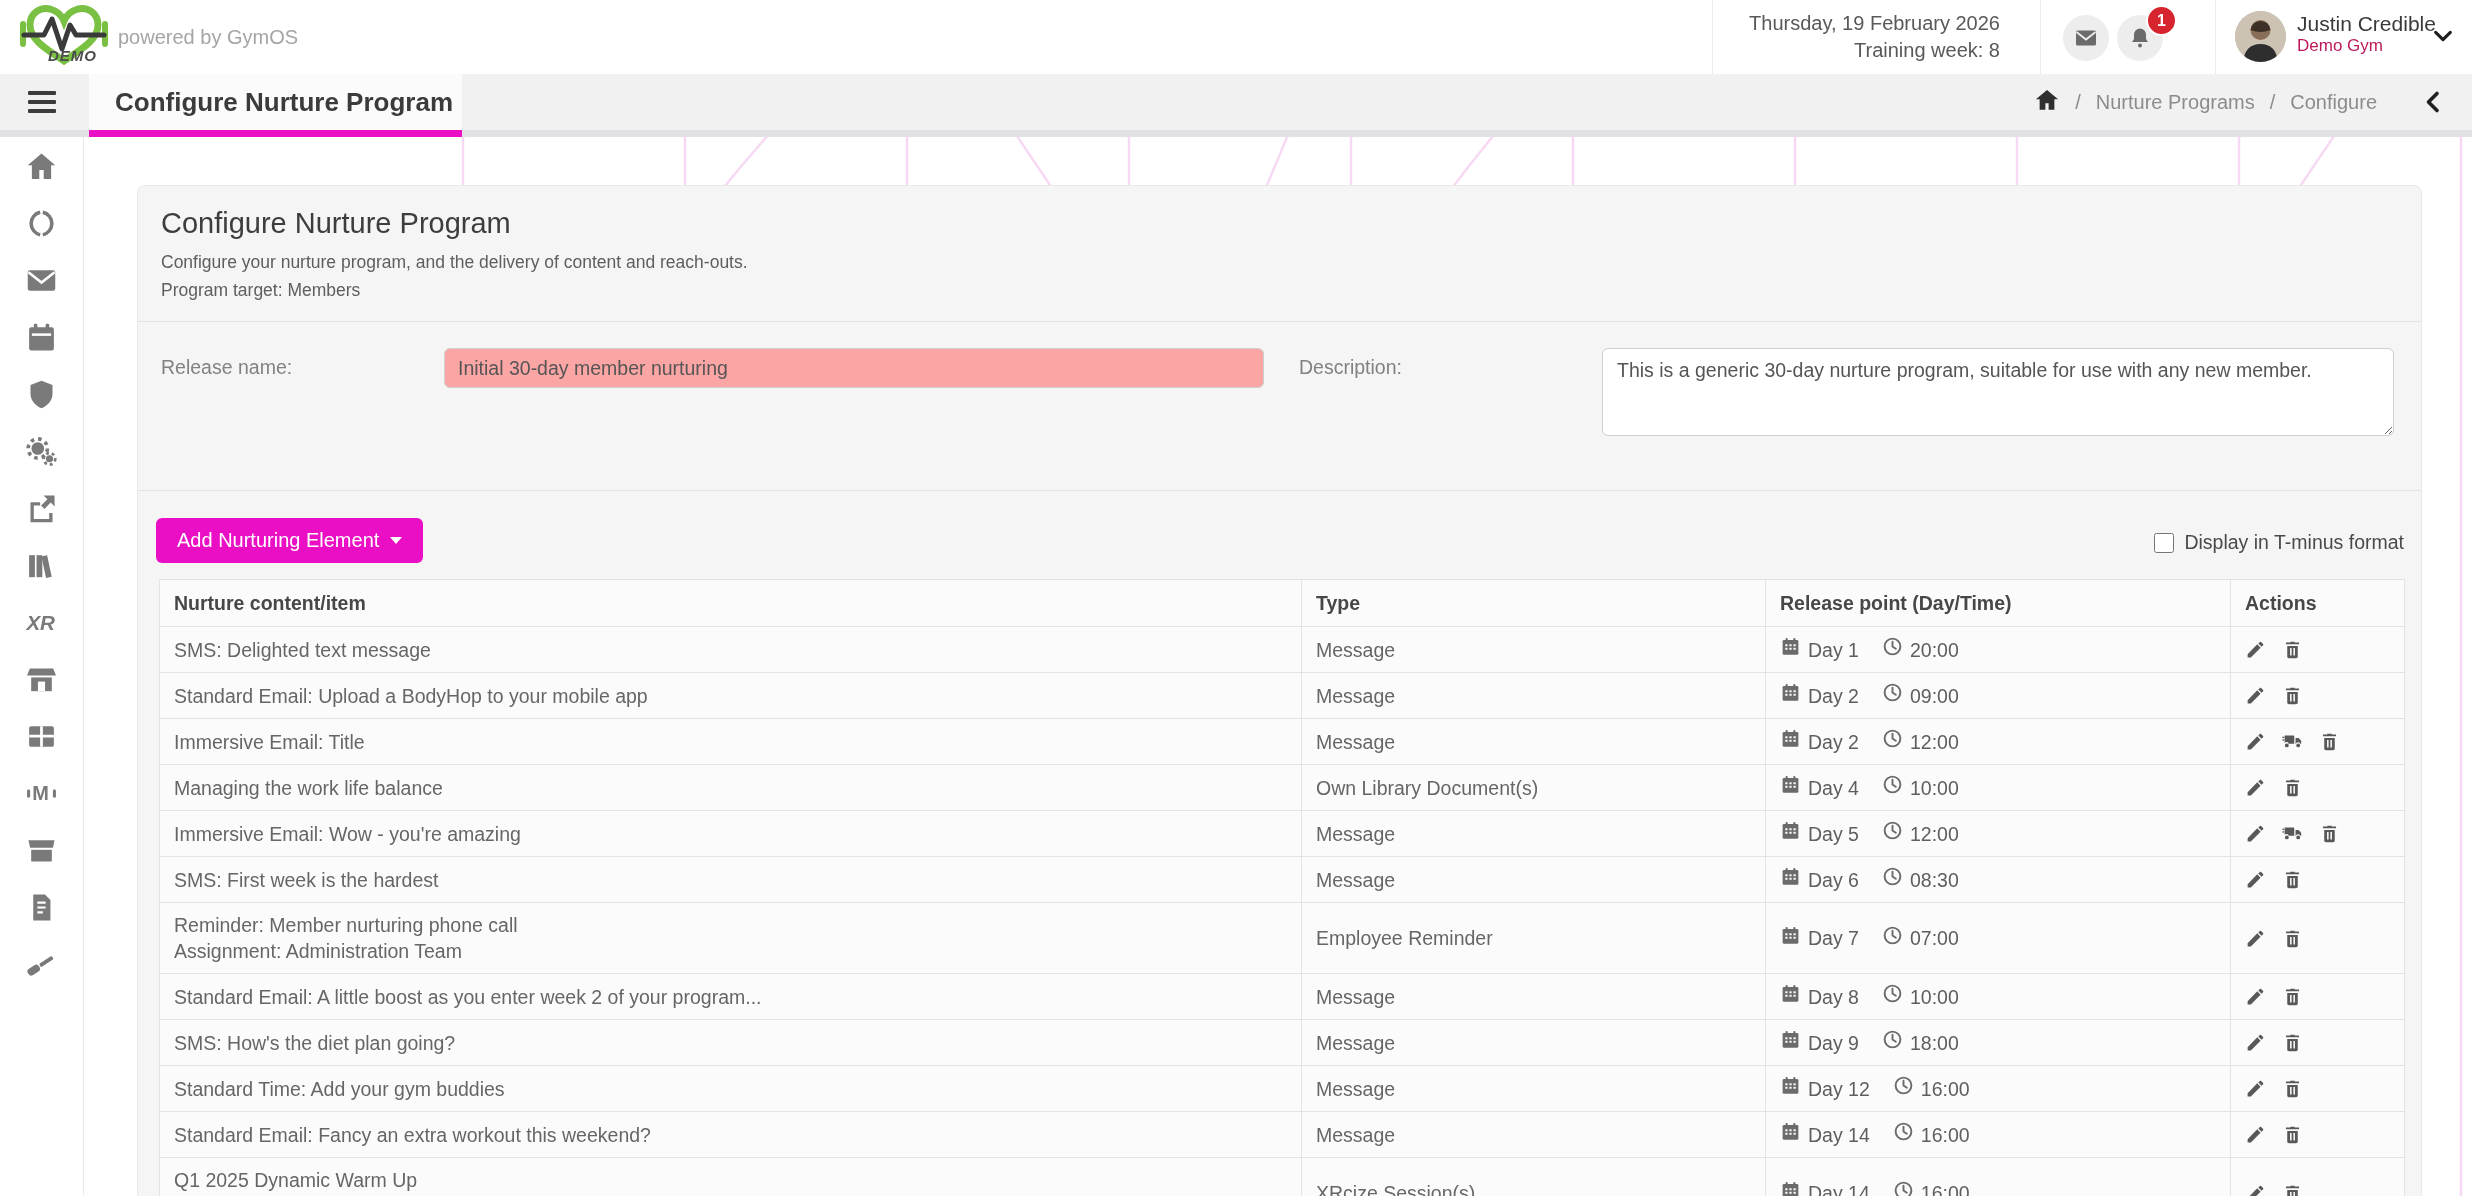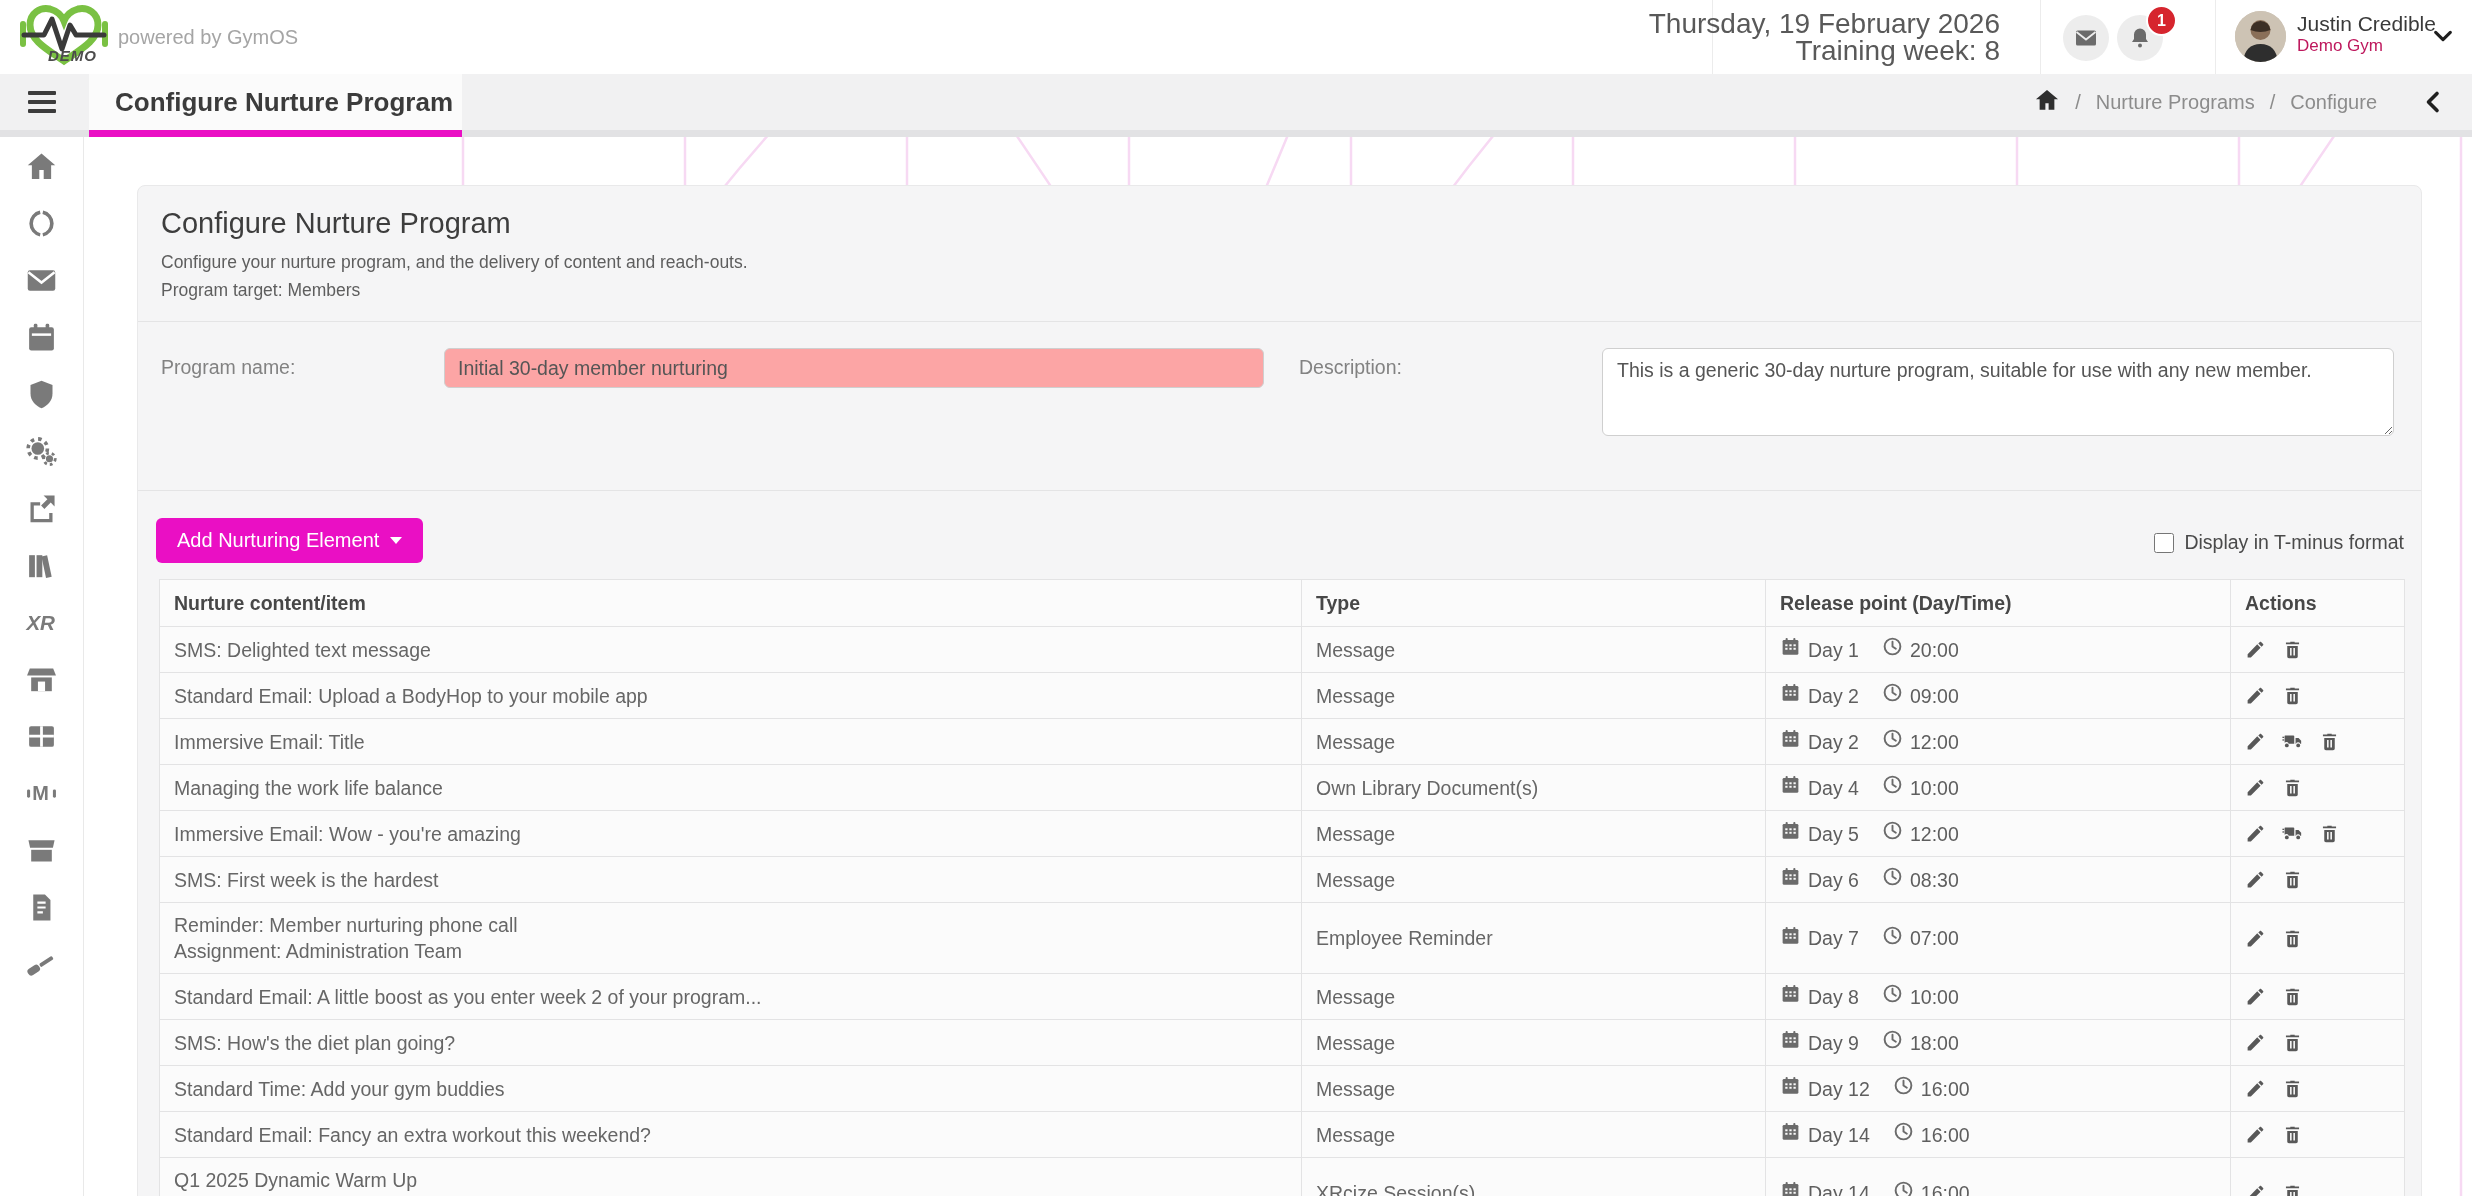--- a/index.html
+++ b/index.html
@@ -7,21 +7,21 @@
   .screen{position:relative;width:2472px;height:1196px;overflow:hidden;
           font-family:"Liberation Sans",sans-serif;color:#444;background:#fff;}
 
   
   .topbar{position:absolute;top:0;left:0;right:0;height:74px;background:#fff;}
   .vdiv{position:absolute;top:0;bottom:0;width:1px;background:#ececec;}
   .logo{position:absolute;left:14px;top:3px;width:100px;height:68px;}
   .logo-demo{position:absolute;left:34px;top:44px;font-size:15px;font-weight:bold;
              font-style:italic;color:#4c4c4c;letter-spacing:1px;}
   .powered{position:absolute;left:118px;top:26px;font-size:20px;color:#a5a5a5;}
-  .datebox{position:absolute;right:472px;top:10px;text-align:right;font-size:28px;
+  .datebox{position:absolute;right:472px;top:10px;text-align:right;font-size:20px;
            color:#595959;line-height:27px;}
   .iconcircle{position:absolute;width:46px;height:46px;border-radius:50%;background:#ededed;
               display:flex;align-items:center;justify-content:center;cursor:pointer;}
   .badge{position:absolute;left:2146px;top:5px;width:27px;height:27px;border-radius:50%;
          background:#d6252e;border:2px solid #fff;color:#fff;font-size:16px;font-weight:bold;
          display:flex;align-items:center;justify-content:center;}
   .avatar{position:absolute;left:2235px;top:11px;width:51px;height:51px;border-radius:50%;
           overflow:hidden;background:#cfc5b8;cursor:pointer;}
   .uname{position:absolute;left:2297px;top:12px;font-size:21px;color:#3a3a3a;}
   .uorg{position:absolute;left:2297px;top:36px;font-size:17px;color:#be185d;}
@@ -292,21 +292,21 @@
     </svg>
 
     <div class="card">
       <div class="card-head">
         <h1>Configure Nurture Program</h1>
         <div class="card-sub">Configure your nurture program, and the delivery of content and reach-outs.</div>
         <div class="card-sub">Program target: Members</div>
       </div>
 
       <div class="form-area">
-        <label class="flabel" style="left:23px;top:34px">Program name:</label>
+        <label class="flabel" style="left:23px;top:34px">Release name:</label>
         <input class="name-input" type="text" value="Initial 30-day member nurturing" style="">
         <label class="flabel" style="left:1161px;top:34px">Description:</label>
         <textarea class="desc-area" style="">This is a generic 30-day nurture program, suitable for use with any new member.</textarea>
       </div>
 
       <div class="toolbar">
         <button class="add-btn">
           <span>Add Nurturing Element</span>
           <span class="caret"></span>
         </button>

